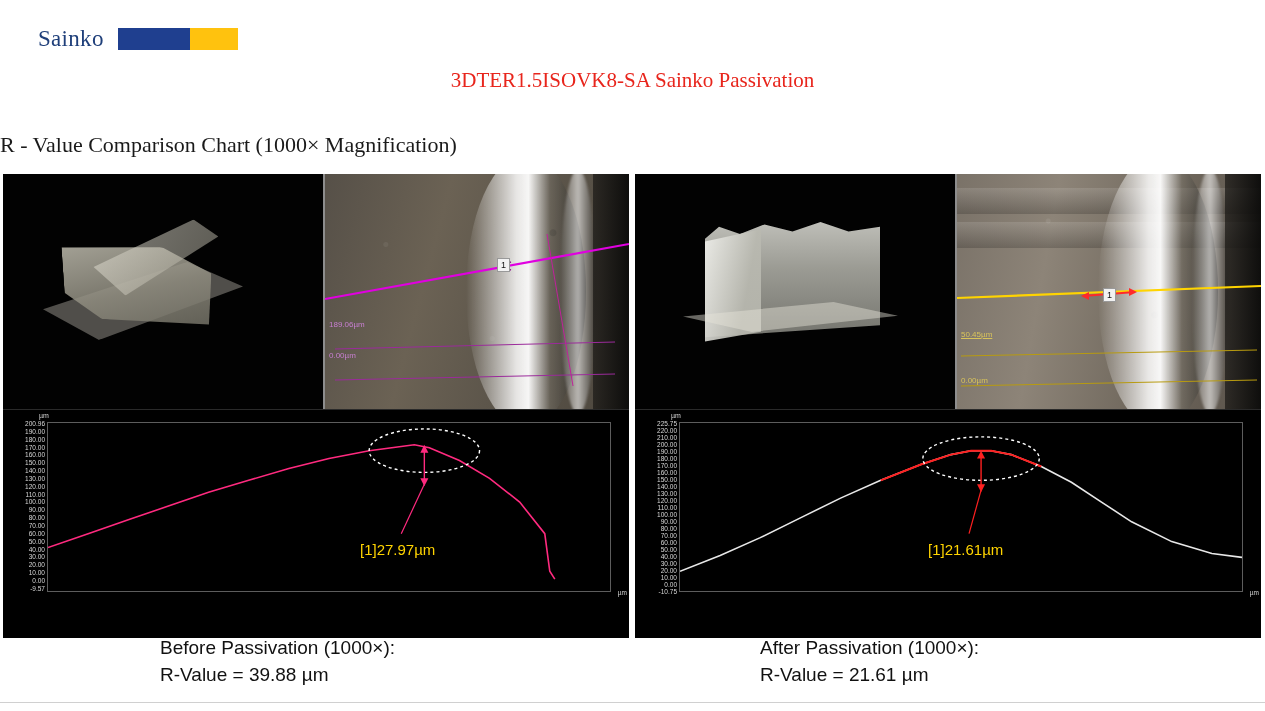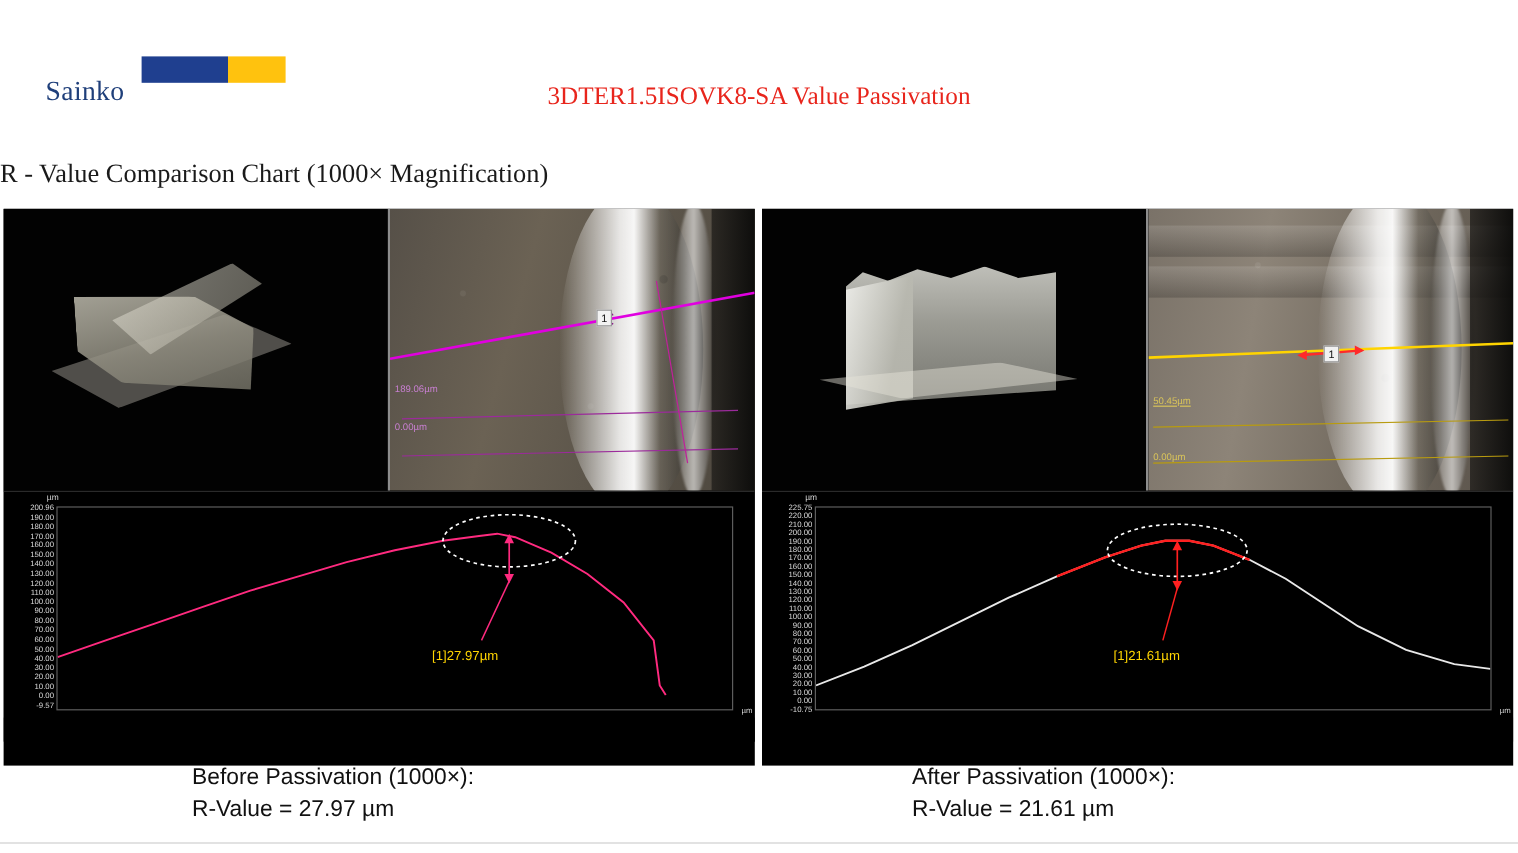--- a/index.html
+++ b/index.html
@@ -22,21 +22,20 @@
     top: 26px;
     display: flex;
     align-items: center;
     gap: 14px;
   }
   .brand-name {
     font-family: "Liberation Serif", serif;
     font-size: 23px;
     color: #1f3f7a;
     letter-spacing: 0.3px;
-    margin-top: 37px;
   }
   .brand-bar {
     display: flex;
     width: 120px;
     height: 22px;
   }
   .brand-bar .blue { background: #1f3f8f; flex: 1 1 60%; }
   .brand-bar .gold { background: #ffc20e; flex: 1 1 40%; }
 
   .doc-title {
@@ -286,21 +285,21 @@
     position: absolute;
     right: 2px;
     bottom: 22px;
     color: #d8d8d8;
     font-size: 6.5px;
     font-family: "Liberation Sans", sans-serif;
   }
   .graph svg { position: absolute; inset: 0; }
   .callout {
     position: absolute;
-    font-size: 11px;
+    font-size: 15px;
     font-family: "Liberation Sans", sans-serif;
   }
   .graph-bottom-bar {
     position: absolute;
     left: 0; right: 0; bottom: 0;
     height: 20px;
     background: #000;
   }
 
   
@@ -334,21 +333,21 @@
 <body>
 
 <div class="brand">
   <span class="brand-name">Sainko</span>
   <span class="brand-bar">
     <span class="blue"></span>
     <span class="gold"></span>
   </span>
 </div>
 
-<div class="doc-title">3DTER1.5ISOVK8-SA  Value Passivation</div>
+<div class="doc-title">3DTER1.5ISOVK8-SA  Sainko Passivation</div>
 <div class="chart-title">R - Value Comparison Chart (1000× Magnification)</div>
 
 <div class="panels">
 
   <div class="panel">
 
     <div class="panel-top">
       <div class="view-3d">
         <div class="blk-plane"></div>
         <div class="blk-a"></div>
@@ -551,21 +550,21 @@
         <span>303.35</span>
       </div>
       <div class="graph-bottom-bar"></div>
     </div>
   </div>
 </div>
 
 <div class="captions">
   <div class="caption left">
     <div>Before Passivation (1000×):</div>
-    <div>R-Value = 27.97 µm</div>
+    <div>R-Value = 39.88 µm</div>
   </div>
   <div class="caption right">
     <div>After Passivation (1000×):</div>
     <div>R-Value = 21.61 µm</div>
   </div>
 </div>
 
 <div class="footer-rule"></div>
 
 </body></html>

